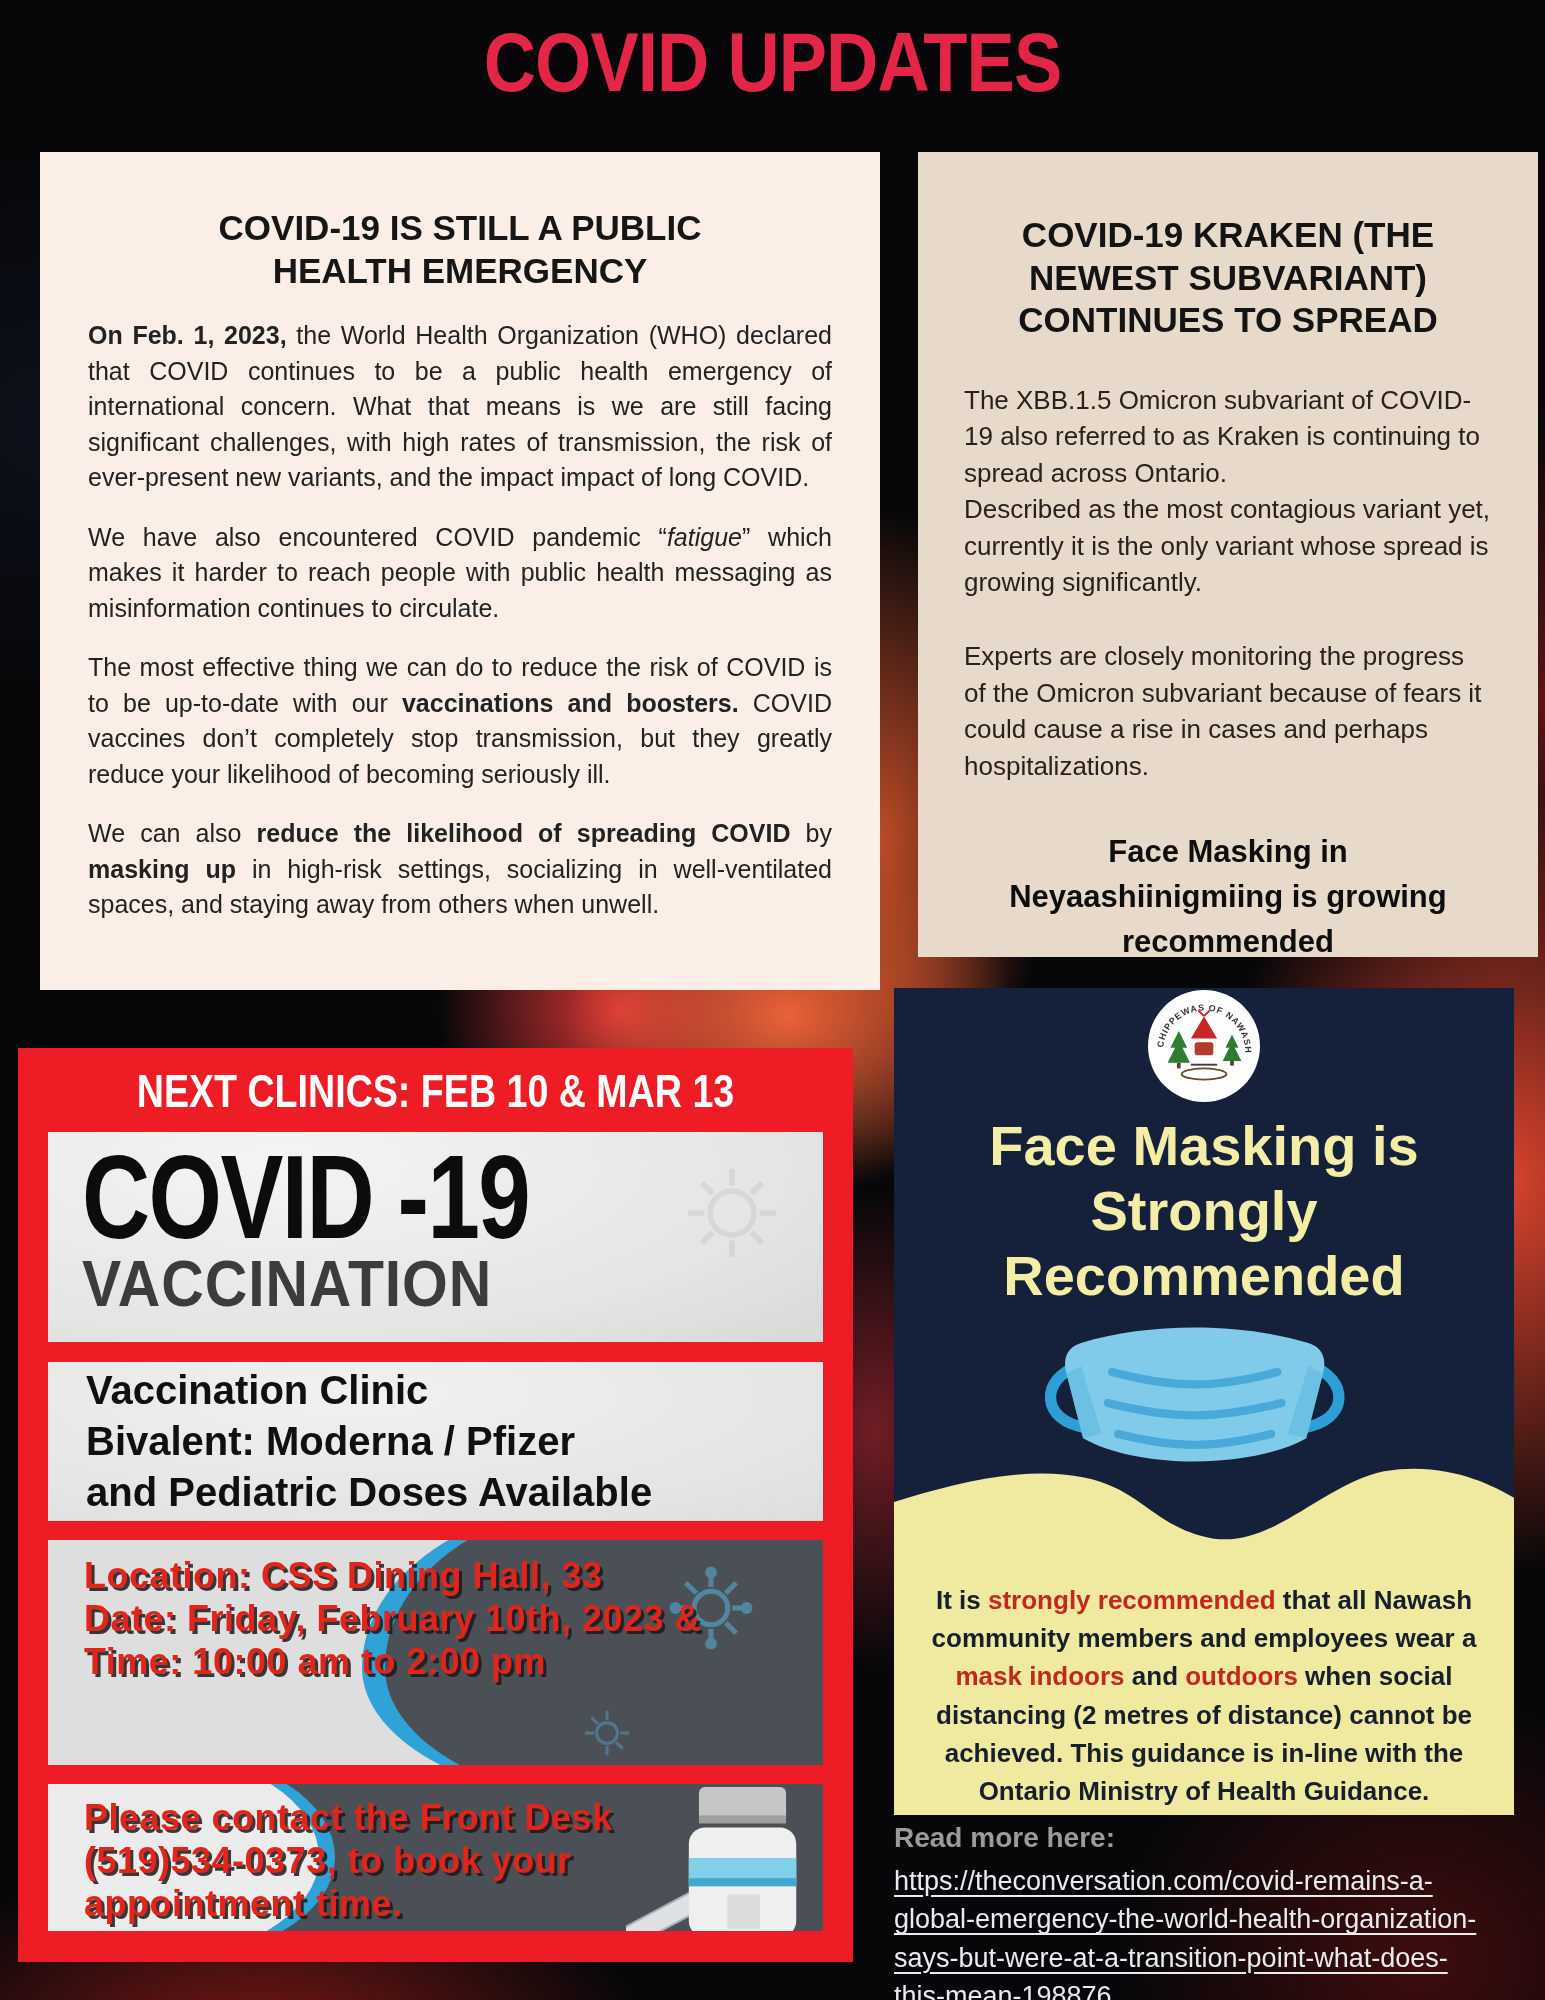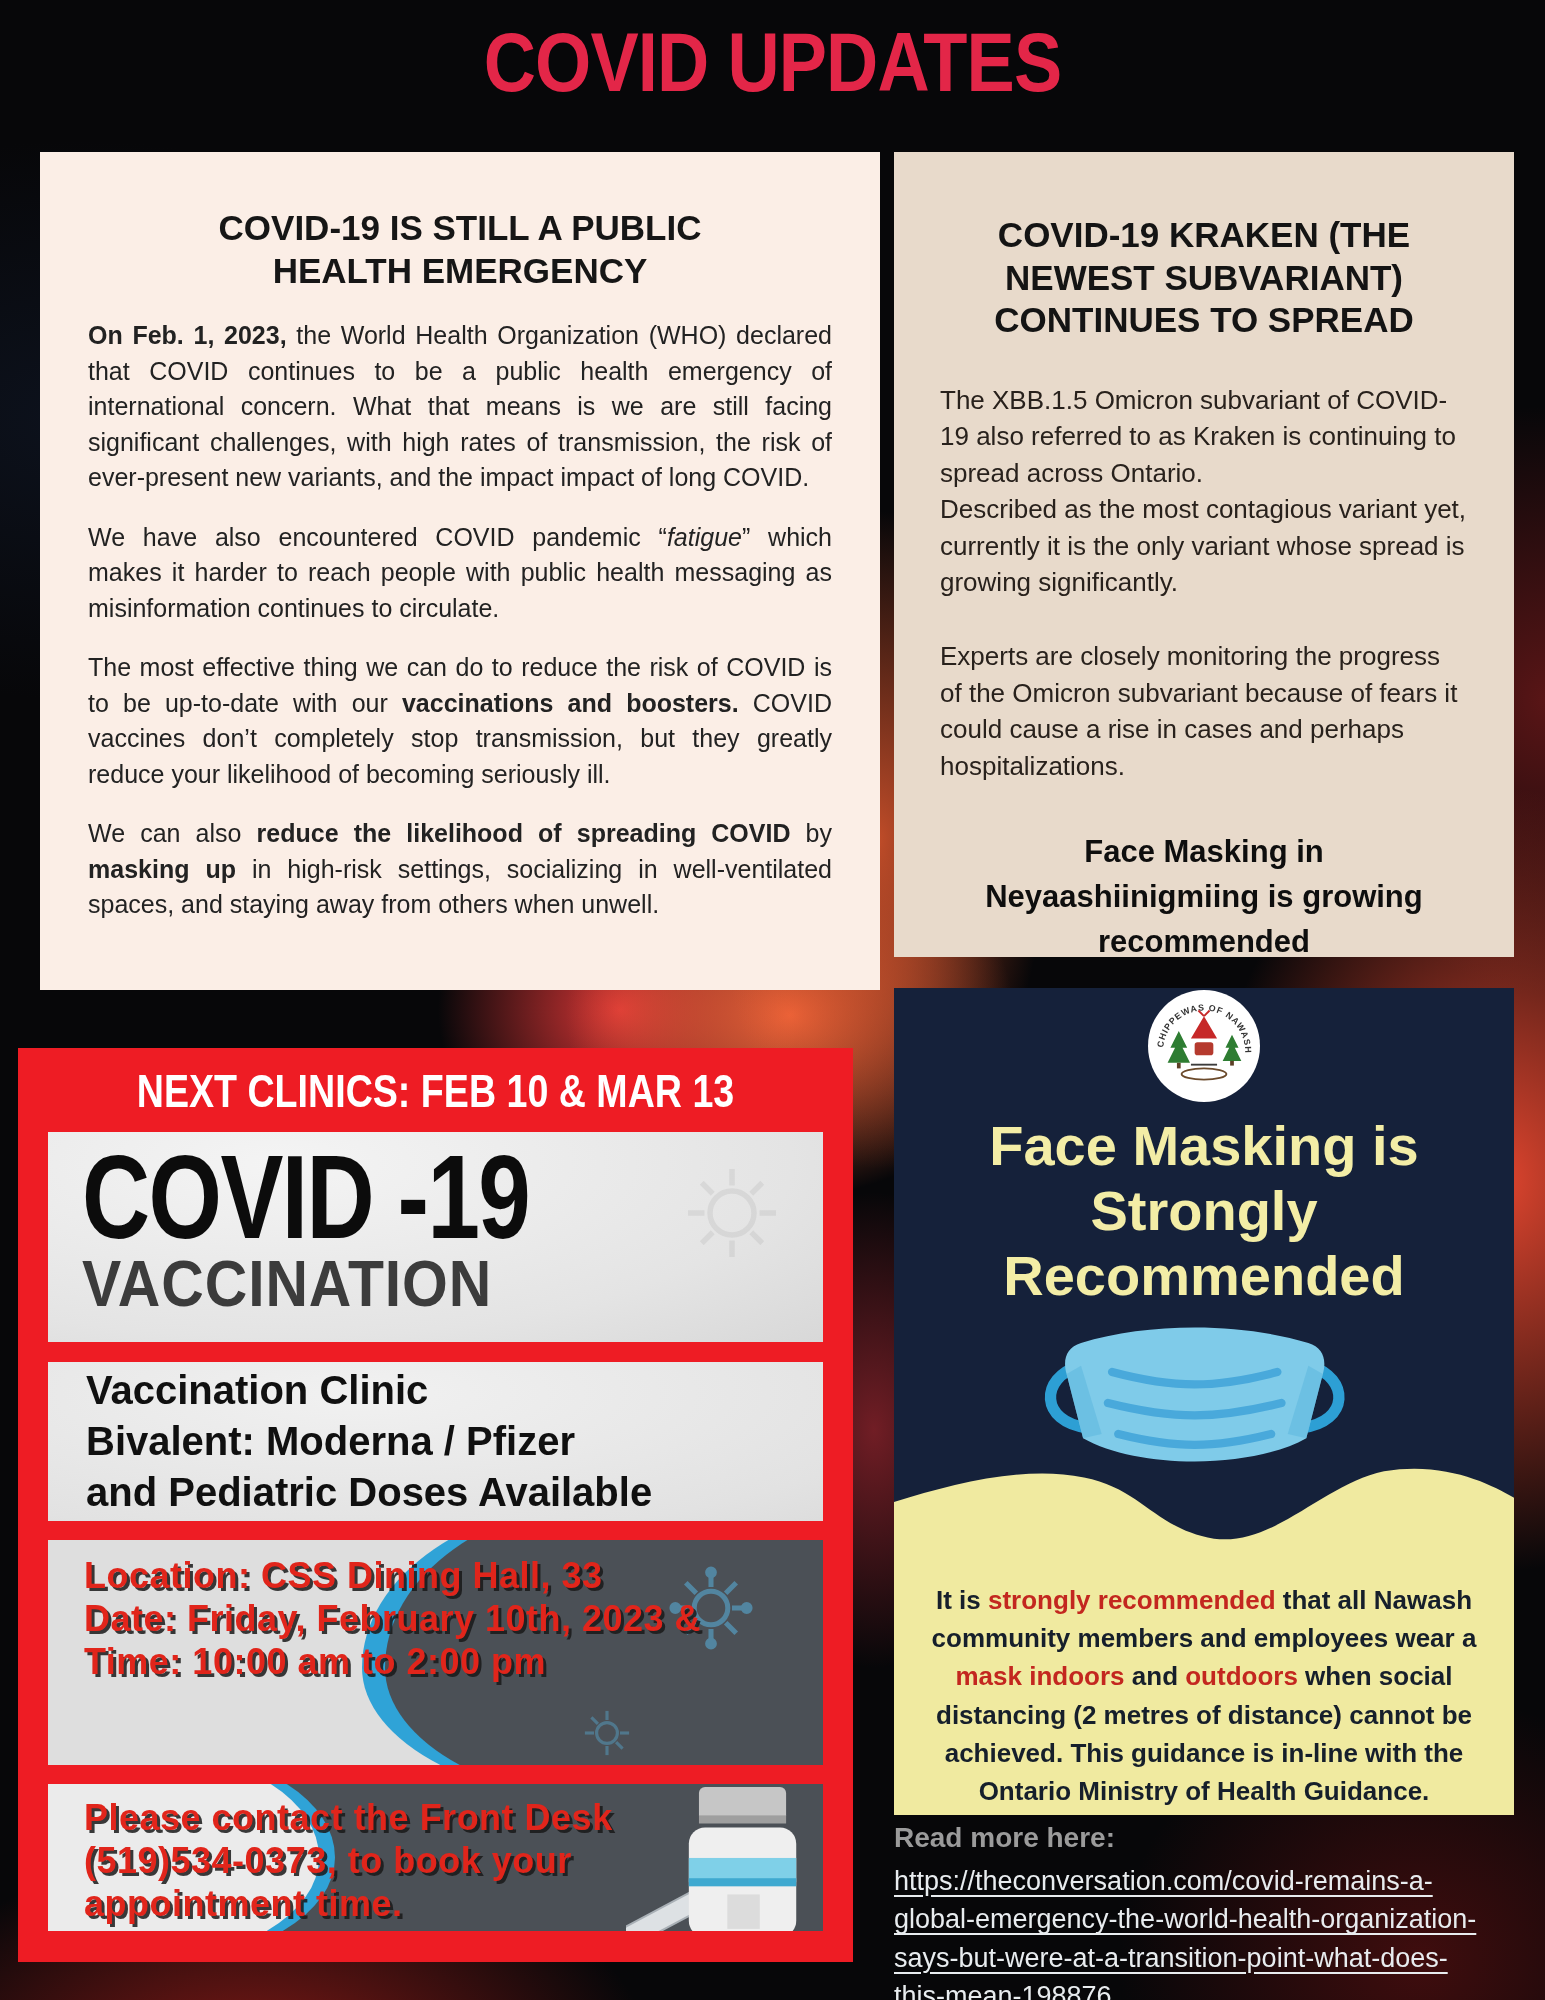--- a/index.html
+++ b/index.html
@@ -27,21 +27,21 @@
     color:var(--title-red);font-size:84px;font-weight:800;letter-spacing:-1px;
     transform:scaleX(.86);transform-origin:center;white-space:nowrap;}
   
   .box-left{position:absolute;left:40px;top:152px;width:840px;height:838px;
     background:var(--box-cream);padding:55px 48px 0;box-sizing:border-box;}
   .box-left h2{margin:0 0 26px;text-align:center;font-size:35px;line-height:1.22;
     font-weight:800;color:#161616;}
   .box-left p{margin:0 0 24px;font-size:25px;line-height:1.42;color:#222;text-align:justify;}
   .b{font-weight:800;} .i{font-style:italic;} .red{color:var(--panel-red-text);}
   
-  .box-right{position:absolute;left:894px;top:152px;width:620px;height:805px;
+  .box-right{position:absolute;left:918px;top:152px;width:620px;height:805px;
     background:var(--box-tan);padding:62px 46px 16px;box-sizing:border-box;}
   .box-right h2{margin:0 0 40px;text-align:center;font-size:35px;line-height:1.22;
     font-weight:800;color:#141414;}
   .box-right p{margin:0;font-size:26px;line-height:1.4;color:#28211c;}
   .box-right p.gap{margin-top:38px;}
   .mask-note{margin-top:46px;text-align:center;font-size:31px;line-height:1.45;
     font-weight:800;color:#0e0e0e;}
   
   .clinic-box{position:absolute;left:18px;top:1048px;width:835px;height:914px;
     background:var(--poster-red);padding:0 30px 12px;box-sizing:border-box;}

